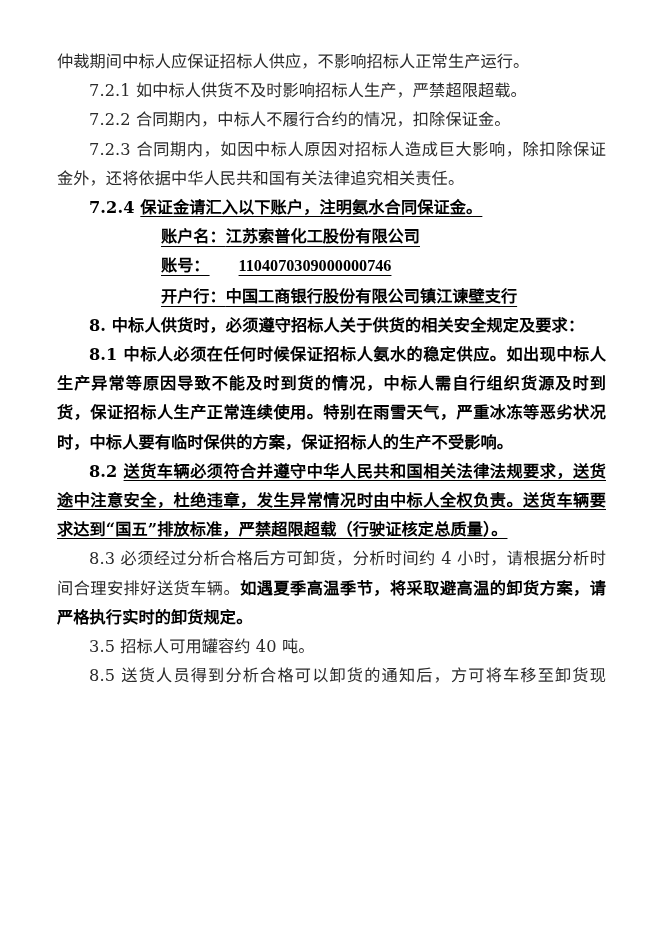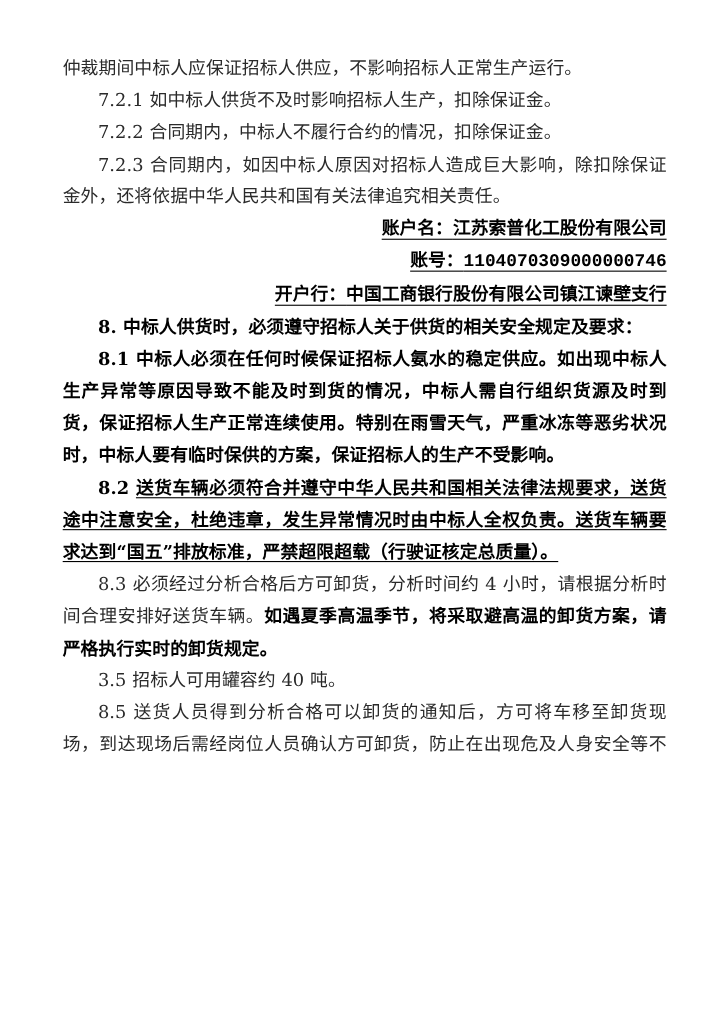--- a/index.html
+++ b/index.html
@@ -51,28 +51,28 @@
     text-decoration: underline;
     text-underline-offset: 3px;
   }
   .bankline {
     font-size: 16.2px;
     line-height: 29.2px;
     margin: 0;
     font-weight: bold;
     color: #000000;
     padding-left: 104px;
-    text-align: right;
   }
   .bankline .u {
     text-decoration: underline;
     text-underline-offset: 3.5px;
   }
   .num {
-    font-family: Liberation Mono, monospace;
+    font-family: Liberation Serif, serif;
+    margin-left: 29px;
   }
   .footer {
     position: absolute;
     left: 0;
     right: 0;
     top: 862px;
     text-align: center;
     font-size: 12.6px;
     color: #4a4a4a;
     letter-spacing: 1.3px;
@@ -81,26 +81,27 @@
 </head>
 <body>
 
 <div class="page">
   <div class="content">
 
     <p class="para">仲裁期间中标人应保证招标人供应，不影响招标人正常生产运行。</p>
 
 
 
-    <p class="para indent">7.2.1 如中标人供货不及时影响招标人生产，扣除保证金。</p>
+    <p class="para indent">7.2.1 如中标人供货不及时影响招标人生产，严禁超限超载。</p>
 
     <p class="para indent">7.2.2 合同期内，中标人不履行合约的情况，扣除保证金。</p>
 
     <p class="para indent">7.2.3 合同期内，如因中标人原因对招标人造成巨大影响，除扣除保证金外，还将依据中华人民共和国有关法律追究相关责任。</p>
 
+    <p class="para indent"><span class="bold">7.2.4</span><span class="bold">&nbsp;</span><span class="bold u">保证金请汇入以下账户，注明氨水合同保证金。</span></p>
 
     <p class="bankline"><span class="u">账户名：</span><span class="u">江苏索普化工股份有限公司</span></p>
 
     <p class="bankline"><span class="u">账号：</span><span class="u num">1104070309000000746</span></p>
 
     <p class="bankline"><span class="u">开户行：</span><span class="u">中国工商银行股份有限公司镇江谏壁支行</span></p>
 
     <p class="para indent bold">8. 中标人供货时，必须遵守招标人关于供货的相关安全规定及要求：</p>
 
     <p class="para indent bold">8.1 中标人必须在任何时候保证招标人氨水的稳定供应。如出现中标人生产异常等原因导致不能及时到货的情况，中标人需自行组织货源及时到货，保证招标人生产正常连续使用。特别在雨雪天气，严重冰冻等恶劣状况时，中标人要有临时保供的方案，保证招标人的生产不受影响。</p>

